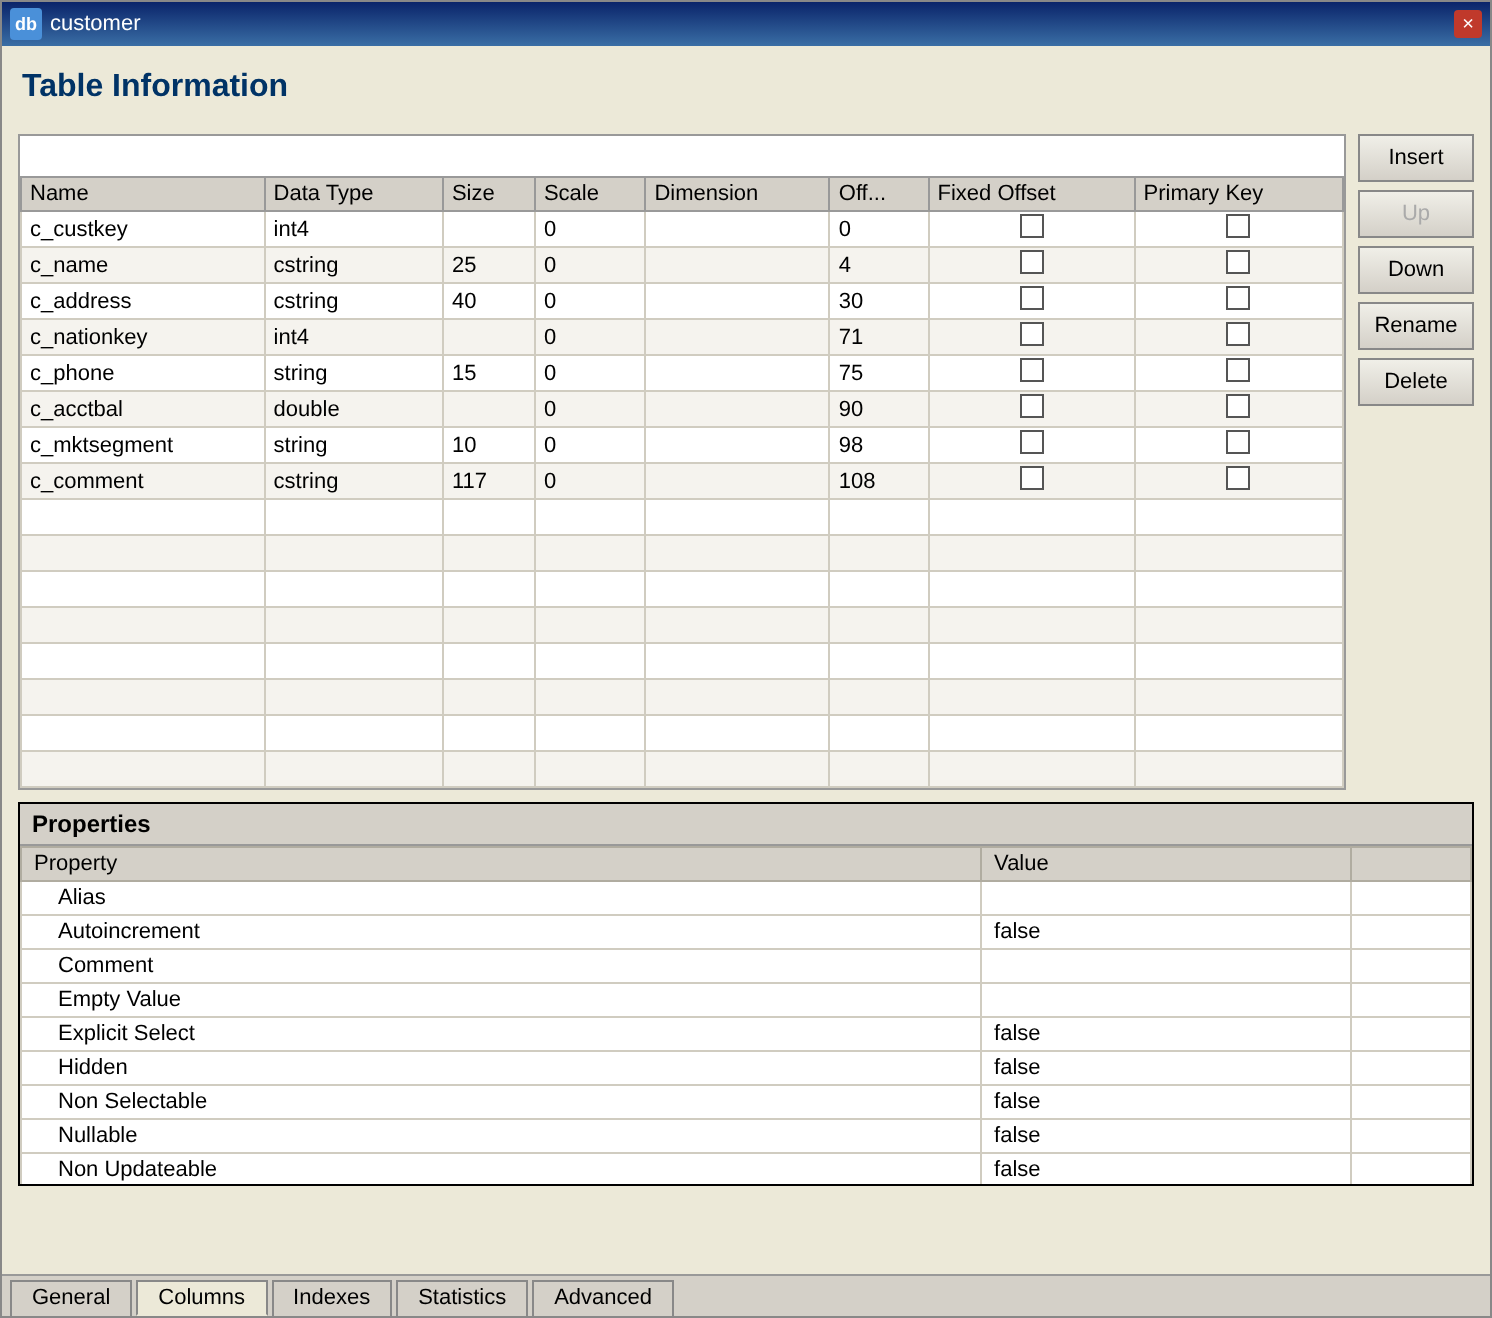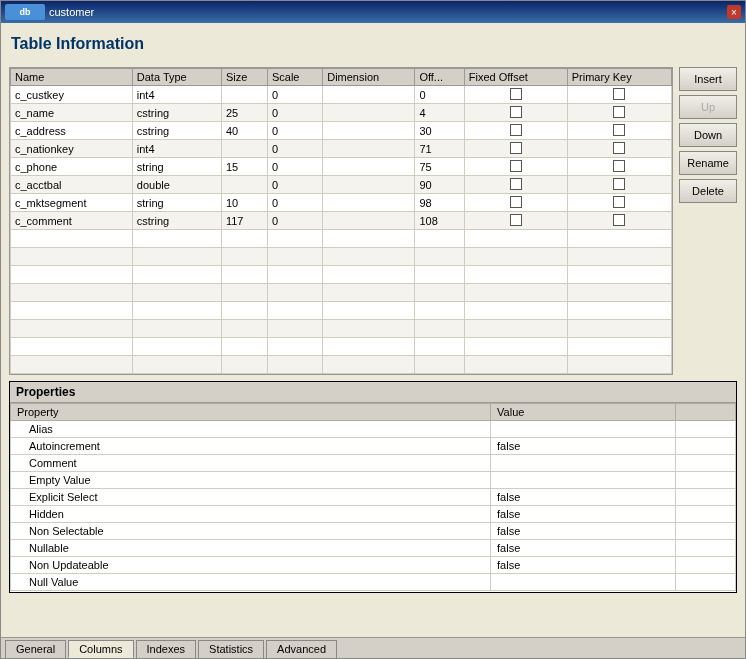--- a/index.html
+++ b/index.html
@@ -21,21 +21,21 @@
     }
     .title-bar {
       background: linear-gradient(to bottom, #0a246a, #3a6ea5);
       height: 22px;
       display: flex;
       align-items: center;
       padding: 0 4px;
       gap: 4px;
     }
     .title-bar-icon {
-      width: 40px; height: 16px;
+      width: 16px; height: 16px;
       background: #4a90d9;
       border-radius: 2px;
       display: flex; align-items: center; justify-content: center;
       color: white; font-size: 9px; font-weight: bold;
     }
     .title-bar-text {
       color: white;
       font-size: 11px;
       flex: 1;
     }
@@ -71,20 +71,21 @@
     }
     .table-wrapper {
       flex: 1;
       border: 1px solid #999;
       background: white;
       overflow: hidden;
     }
     table.main-table {
       width: 100%;
       border-collapse: collapse;
+      margin-top: 20px;
     }
     table.main-table th {
       background: #d4d0c8;
       border: 1px solid #999;
       padding: 2px 4px;
       text-align: left;
       font-weight: normal;
       font-size: 11px;
       white-space: nowrap;
     }

